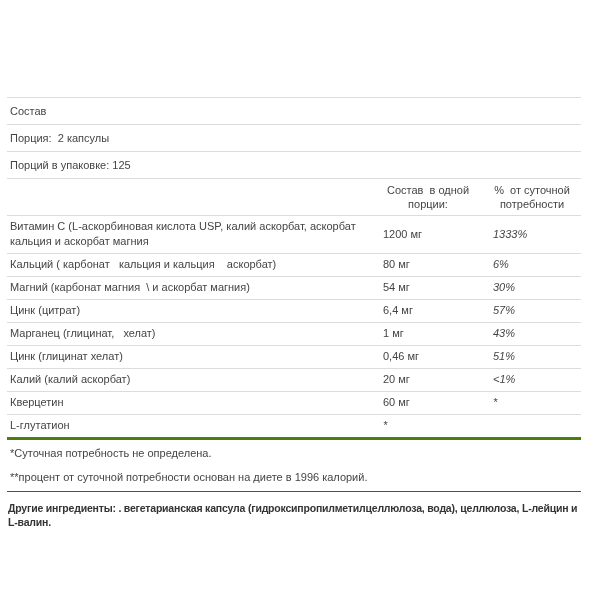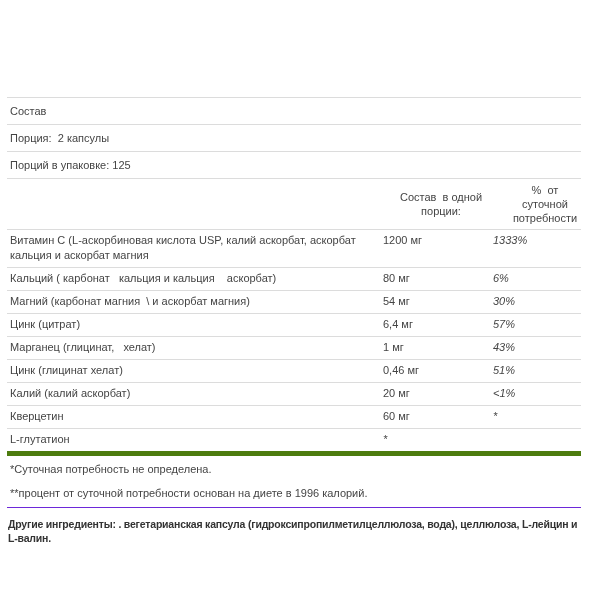--- a/index.html
+++ b/index.html
@@ -18,39 +18,39 @@
 
   .info-row {
     border-top: 1px solid #dcdcdc;
     padding: 5px 0 5px 3px;
     line-height: 16px;
   }
 
   .header-row {
     border-top: 1px solid #dcdcdc;
     display: flex;
-    align-items: center;
+    align-items: flex-end;
     padding: 4px 0;
-    gap: 13px;
   }
   .hdr-line { display: block; line-height: 14px; }
 
   .data-row {
     border-top: 1px solid #dcdcdc;
     display: flex;
+    align-items: center;
     padding: 3px 0 4px 0;
   }
   .c-name  { width: 366px; padding-left: 3px;  line-height: 15px; }
   .c-amount{ width: 110px; padding-left: 10px; line-height: 15px; }
   .c-dv    { flex: 1;      padding-left: 10px; line-height: 15px; font-style: italic; }
   .c-amount-h { width: 110px; text-align: center; }
   .c-dv-h     { flex: 1;      text-align: center; }
 
   .footnotes {
-    border-top: 5px solid #4d7c0f;
+    border-top: 3px solid #4d7c0f;
     padding: 6px 0 7px 3px;
   }
   .fn-line { line-height: 14px; }
   .fn-line + .fn-line { margin-top: 10px; }
 
   .other-row {
     border-top: 1px solid #6d28d9;
     padding: 9px 0 0 1px;
   }
   .other-text {

